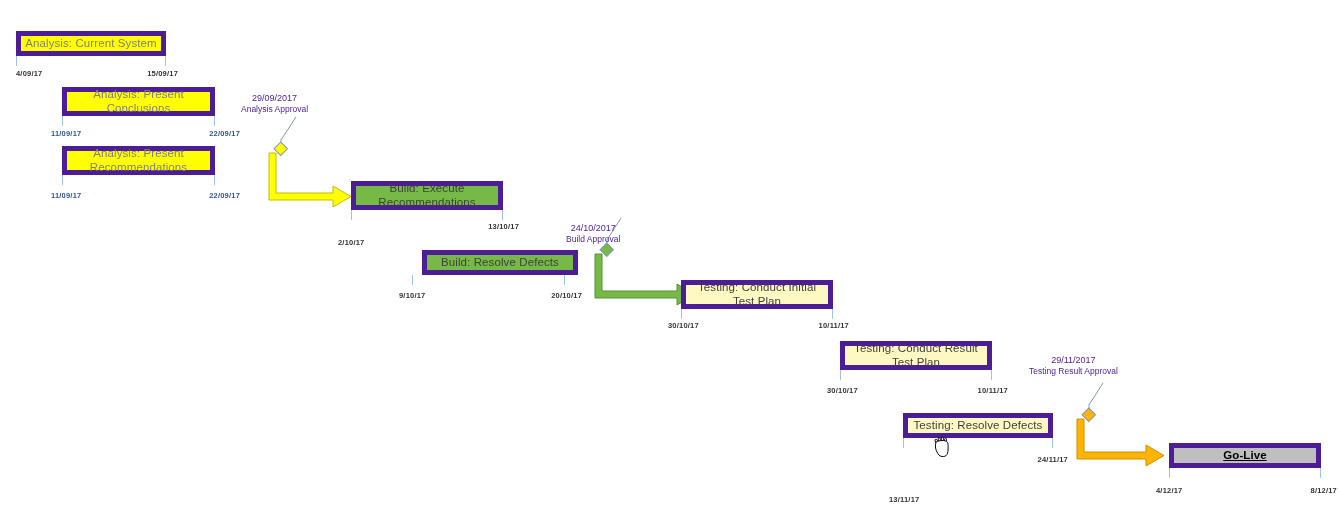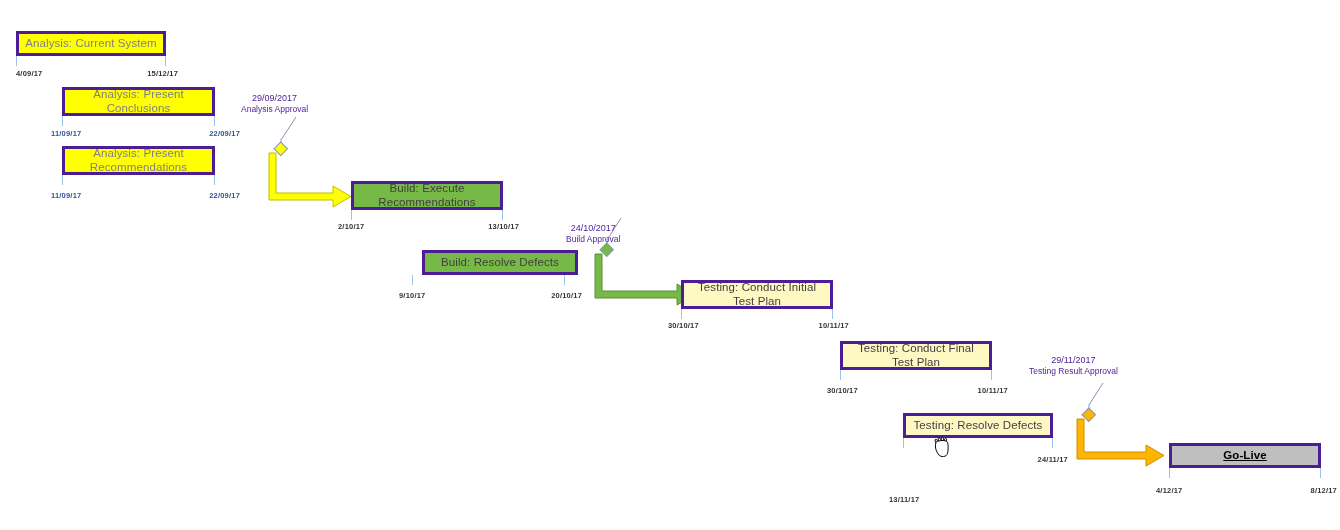--- a/index.html
+++ b/index.html
@@ -19,21 +19,21 @@
     position: absolute;
     left: 0; top: 0;
     width: 1340px;
     height: 530px;
   }
 
   
   .task-bar {
     position: absolute;
     box-sizing: border-box;
-    border: 3px solid #4c1d95;
+    border: 5px solid #4c1d95;
     display: flex;
     align-items: center;
     justify-content: center;
     text-align: center;
     line-height: 1.15;
     font-size: 11.5px;
     color: #404040;
     letter-spacing: .1px;
     padding: 0 4px;
   }
@@ -109,21 +109,21 @@
     <rect x="1084" y="410" width="9.5" height="9.5" transform="rotate(45 1088.75 414.75)" fill="#ffb400" stroke="#8496b0" stroke-width="1"></rect>
   </g>
 </svg>
 
 <div class="task-bar yellow" style="left:16px; top:31px; width:150px; height:25px;">
   <span>Analysis: Current System</span>
 </div>
 <div class="tick" style="left:16px; top:56px; height:10px;"></div>
 <div class="tick" style="left:165px; top:56px; height:10px;"></div>
 <div class="date-label" style="left:4px; top:69px;margin-left:12px;">4/09/17</div>
-<div class="date-label right" style="left:178px; top:69px;">15/12/17</div>
+<div class="date-label right" style="left:178px; top:69px;">15/09/17</div>
 
 <div class="task-bar yellow" style="left:62px; top:87px; width:153px; height:29px; flex-direction:column;">
   <span>Analysis: Present</span>
   <span>Conclusions</span>
 </div>
 <div class="tick" style="left:62px; top:116px; height:10px;"></div>
 <div class="tick" style="left:214px; top:116px; height:10px;"></div>
 <div class="date-label blue" style="left:51px; top:129px;">11/09/17</div>
 <div class="date-label blue right" style="left:240px; top:129px;">22/09/17</div>
 
@@ -135,42 +135,42 @@
 <div class="tick" style="left:214px; top:175px; height:10px;"></div>
 <div class="date-label blue" style="left:51px; top:191px;">11/09/17</div>
 <div class="date-label blue right" style="left:240px; top:191px;">22/09/17</div>
 
 <div class="task-bar green" style="left:351px; top:181px; width:152px; height:29px; flex-direction:column;">
   <span>Build: Execute</span>
   <span>Recommendations</span>
 </div>
 <div class="tick" style="left:351px; top:210px; height:10px;"></div>
 <div class="tick" style="left:502px; top:210px; height:10px;"></div>
-<div class="date-label" style="left:338px; top:222px;">2/10/17</div>
+<div class="date-label" style="left:338px; top:238px;">2/10/17</div>
 <div class="date-label right" style="left:519px; top:222px;">13/10/17</div>
 
 <div class="task-bar green" style="left:422px; top:250px; width:156px; height:25px;">
   <span>Build: Resolve Defects</span>
 </div>
 <div class="tick" style="left:412px; top:275px; height:10px;"></div>
 <div class="tick" style="left:564px; top:275px; height:10px;"></div>
 <div class="date-label" style="left:399px; top:291px;">9/10/17</div>
 <div class="date-label right" style="left:582px; top:291px;">20/10/17</div>
 
 <div class="task-bar orange" style="left:681px; top:280px; width:152px; height:29px; flex-direction:column;">
   <span>Testing: Conduct Initial</span>
   <span>Test Plan</span>
 </div>
 <div class="tick" style="left:681px; top:309px; height:10px;"></div>
 <div class="tick" style="left:832px; top:309px; height:10px;"></div>
 <div class="date-label" style="left:668px; top:321px;">30/10/17</div>
 <div class="date-label right" style="left:849px; top:321px;">10/11/17</div>
 
 <div class="task-bar orange" style="left:840px; top:341px; width:152px; height:29px; flex-direction:column;">
-  <span>Testing: Conduct Final</span>
+  <span>Testing: Conduct Result</span>
   <span>Test Plan</span>
 </div>
 <div class="tick" style="left:840px; top:370px; height:10px;"></div>
 <div class="tick" style="left:991px; top:370px; height:10px;"></div>
 <div class="date-label" style="left:827px; top:386px;">30/10/17</div>
 <div class="date-label right" style="left:1008px; top:386px;">10/11/17</div>
 
 <div class="task-bar orange" style="left:903px; top:413px; width:150px; height:25px;">
   <span>Testing: Resolve Defects</span>
 </div>

